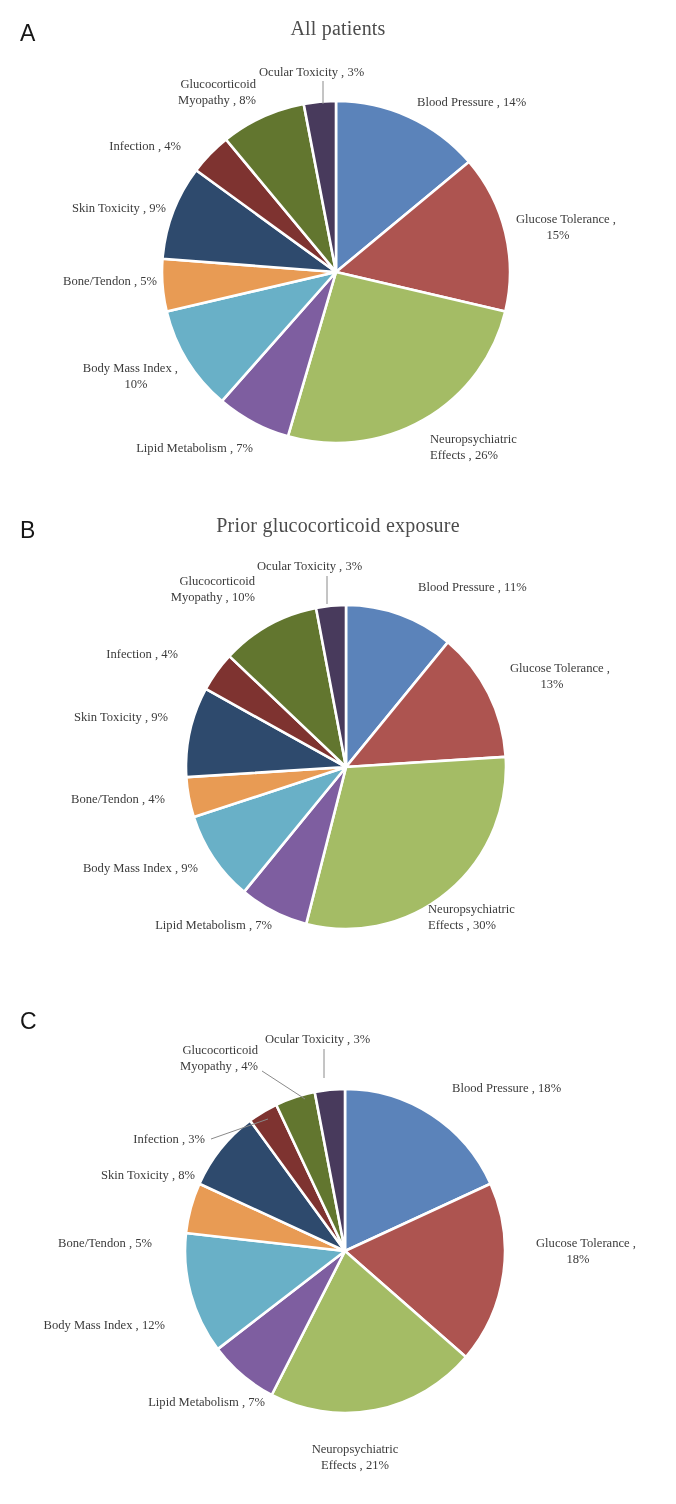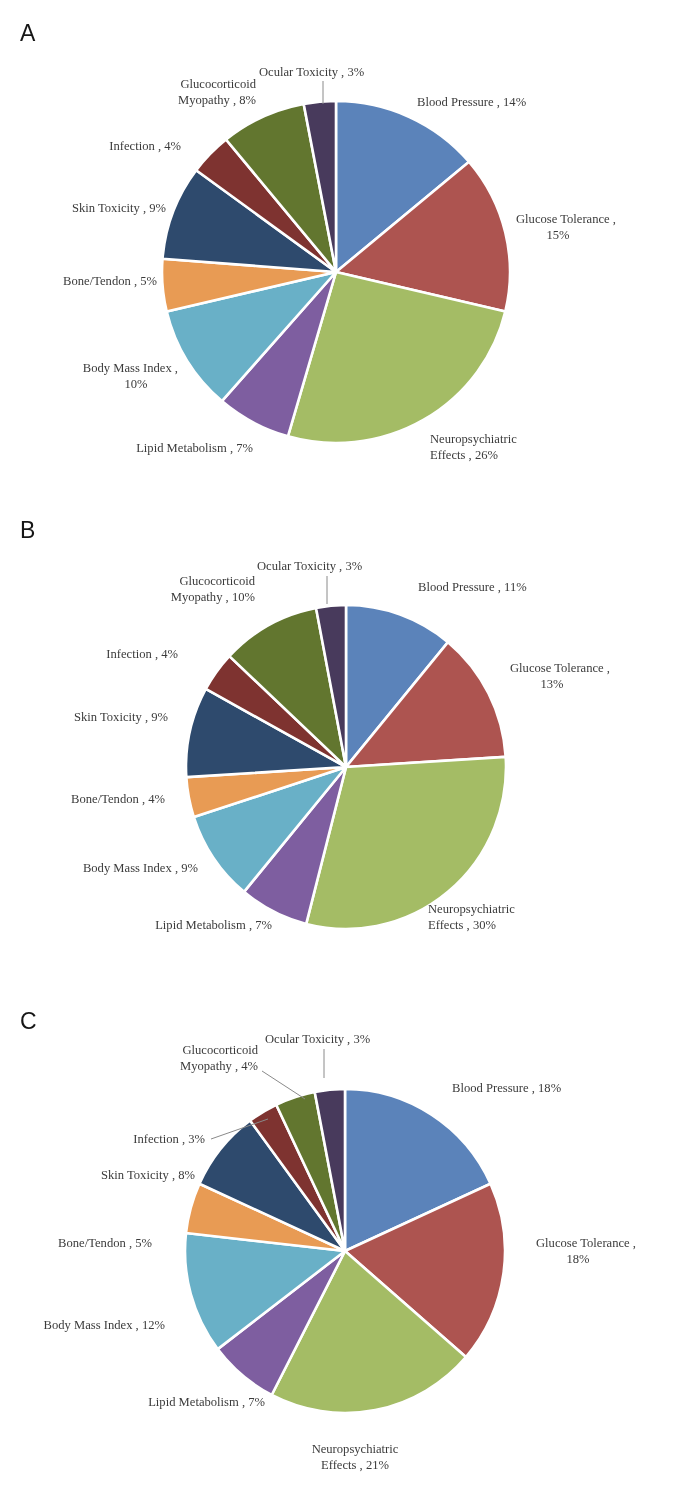--- a/index.html
+++ b/index.html
@@ -70,20 +70,21 @@
   }
   .lbl.anchor-start { text-anchor: start; }
   .lbl.anchor-end   { text-anchor: end; }
   .lbl.anchor-mid   { text-anchor: middle; }
 </style>
 </head>
 <body>
 
 <div class="panel" id="panel-a">
   <div class="panel-letter">A</div>
+  <div class="panel-title">All patients</div>
   <svg class="pie-svg" id="svg-a" viewBox="0 0 676 492" preserveAspectRatio="none">
       <path d="M 336 272 L 336.00 101.00 A 174 171 0 0 1 469.10 161.86 Z" fill="#5b83ba" class="slice"></path>
       <path d="M 336 272 L 469.10 161.86 A 174 171 0 0 1 505.29 311.53 Z" fill="#ad5450" class="slice"></path>
       <path d="M 336 272 L 505.29 311.53 A 174 171 0 0 1 287.92 436.34 Z" fill="#a4bc65" class="slice"></path>
       <path d="M 336 272 L 287.92 436.34 A 174 171 0 0 1 221.87 401.07 Z" fill="#7e5ea0" class="slice"></path>
       <path d="M 336 272 L 221.87 401.07 A 174 171 0 0 1 166.71 311.53 Z" fill="#69b0c7" class="slice"></path>
       <path d="M 336 272 L 166.71 311.53 A 174 171 0 0 1 162.53 258.72 Z" fill="#e89b54" class="slice"></path>
       <path d="M 336 272 L 162.53 258.72 A 174 171 0 0 1 196.19 170.20 Z" fill="#2e4a6d" class="slice"></path>
       <path d="M 336 272 L 196.19 170.20 A 174 171 0 0 1 226.01 139.50 Z" fill="#7e3330" class="slice"></path>
       <path d="M 336 272 L 226.01 139.50 A 174 171 0 0 1 303.71 103.97 Z" fill="#62762f" class="slice"></path>
@@ -97,20 +98,21 @@
       <text class="lbl anchor-end" x="157" y="285"><tspan x="157" dy="0">Bone/Tendon , 5%</tspan></text>
       <text class="lbl anchor-end" x="166" y="212"><tspan x="166" dy="0">Skin Toxicity , 9%</tspan></text>
       <text class="lbl anchor-end" x="181" y="150"><tspan x="181" dy="0">Infection , 4%</tspan></text>
       <text class="lbl anchor-end" x="256" y="88"><tspan x="256" dy="0">Glucocorticoid</tspan><tspan x="256" dy="15.5">Myopathy , 8%</tspan></text>
       <text class="lbl anchor-start" x="259" y="76"><tspan x="259" dy="0">Ocular Toxicity , 3%</tspan></text>
     </svg>
 </div>
 
 <div class="panel" id="panel-b">
   <div class="panel-letter">B</div>
+  <div class="panel-title">Prior glucocorticoid exposure</div>
   <svg class="pie-svg" id="svg-b" viewBox="0 0 676 487" preserveAspectRatio="none">
       <path d="M 346 275 L 346.00 113.00 A 160 162 0 0 1 447.99 150.18 Z" fill="#5b83ba" class="slice"></path>
       <path d="M 346 275 L 447.99 150.18 A 160 162 0 0 1 505.68 264.83 Z" fill="#ad5450" class="slice"></path>
       <path d="M 346 275 L 505.68 264.83 A 160 162 0 0 1 306.21 431.91 Z" fill="#a4bc65" class="slice"></path>
       <path d="M 346 275 L 306.21 431.91 A 160 162 0 0 1 244.01 399.82 Z" fill="#7e5ea0" class="slice"></path>
       <path d="M 346 275 L 244.01 399.82 A 160 162 0 0 1 193.83 325.06 Z" fill="#69b0c7" class="slice"></path>
       <path d="M 346 275 L 193.83 325.06 A 160 162 0 0 1 186.32 285.17 Z" fill="#e89b54" class="slice"></path>
       <path d="M 346 275 L 186.32 285.17 A 160 162 0 0 1 205.79 196.96 Z" fill="#2e4a6d" class="slice"></path>
       <path d="M 346 275 L 205.79 196.96 A 160 162 0 0 1 229.37 164.10 Z" fill="#7e3330" class="slice"></path>
       <path d="M 346 275 L 229.37 164.10 A 160 162 0 0 1 316.02 115.87 Z" fill="#62762f" class="slice"></path>

